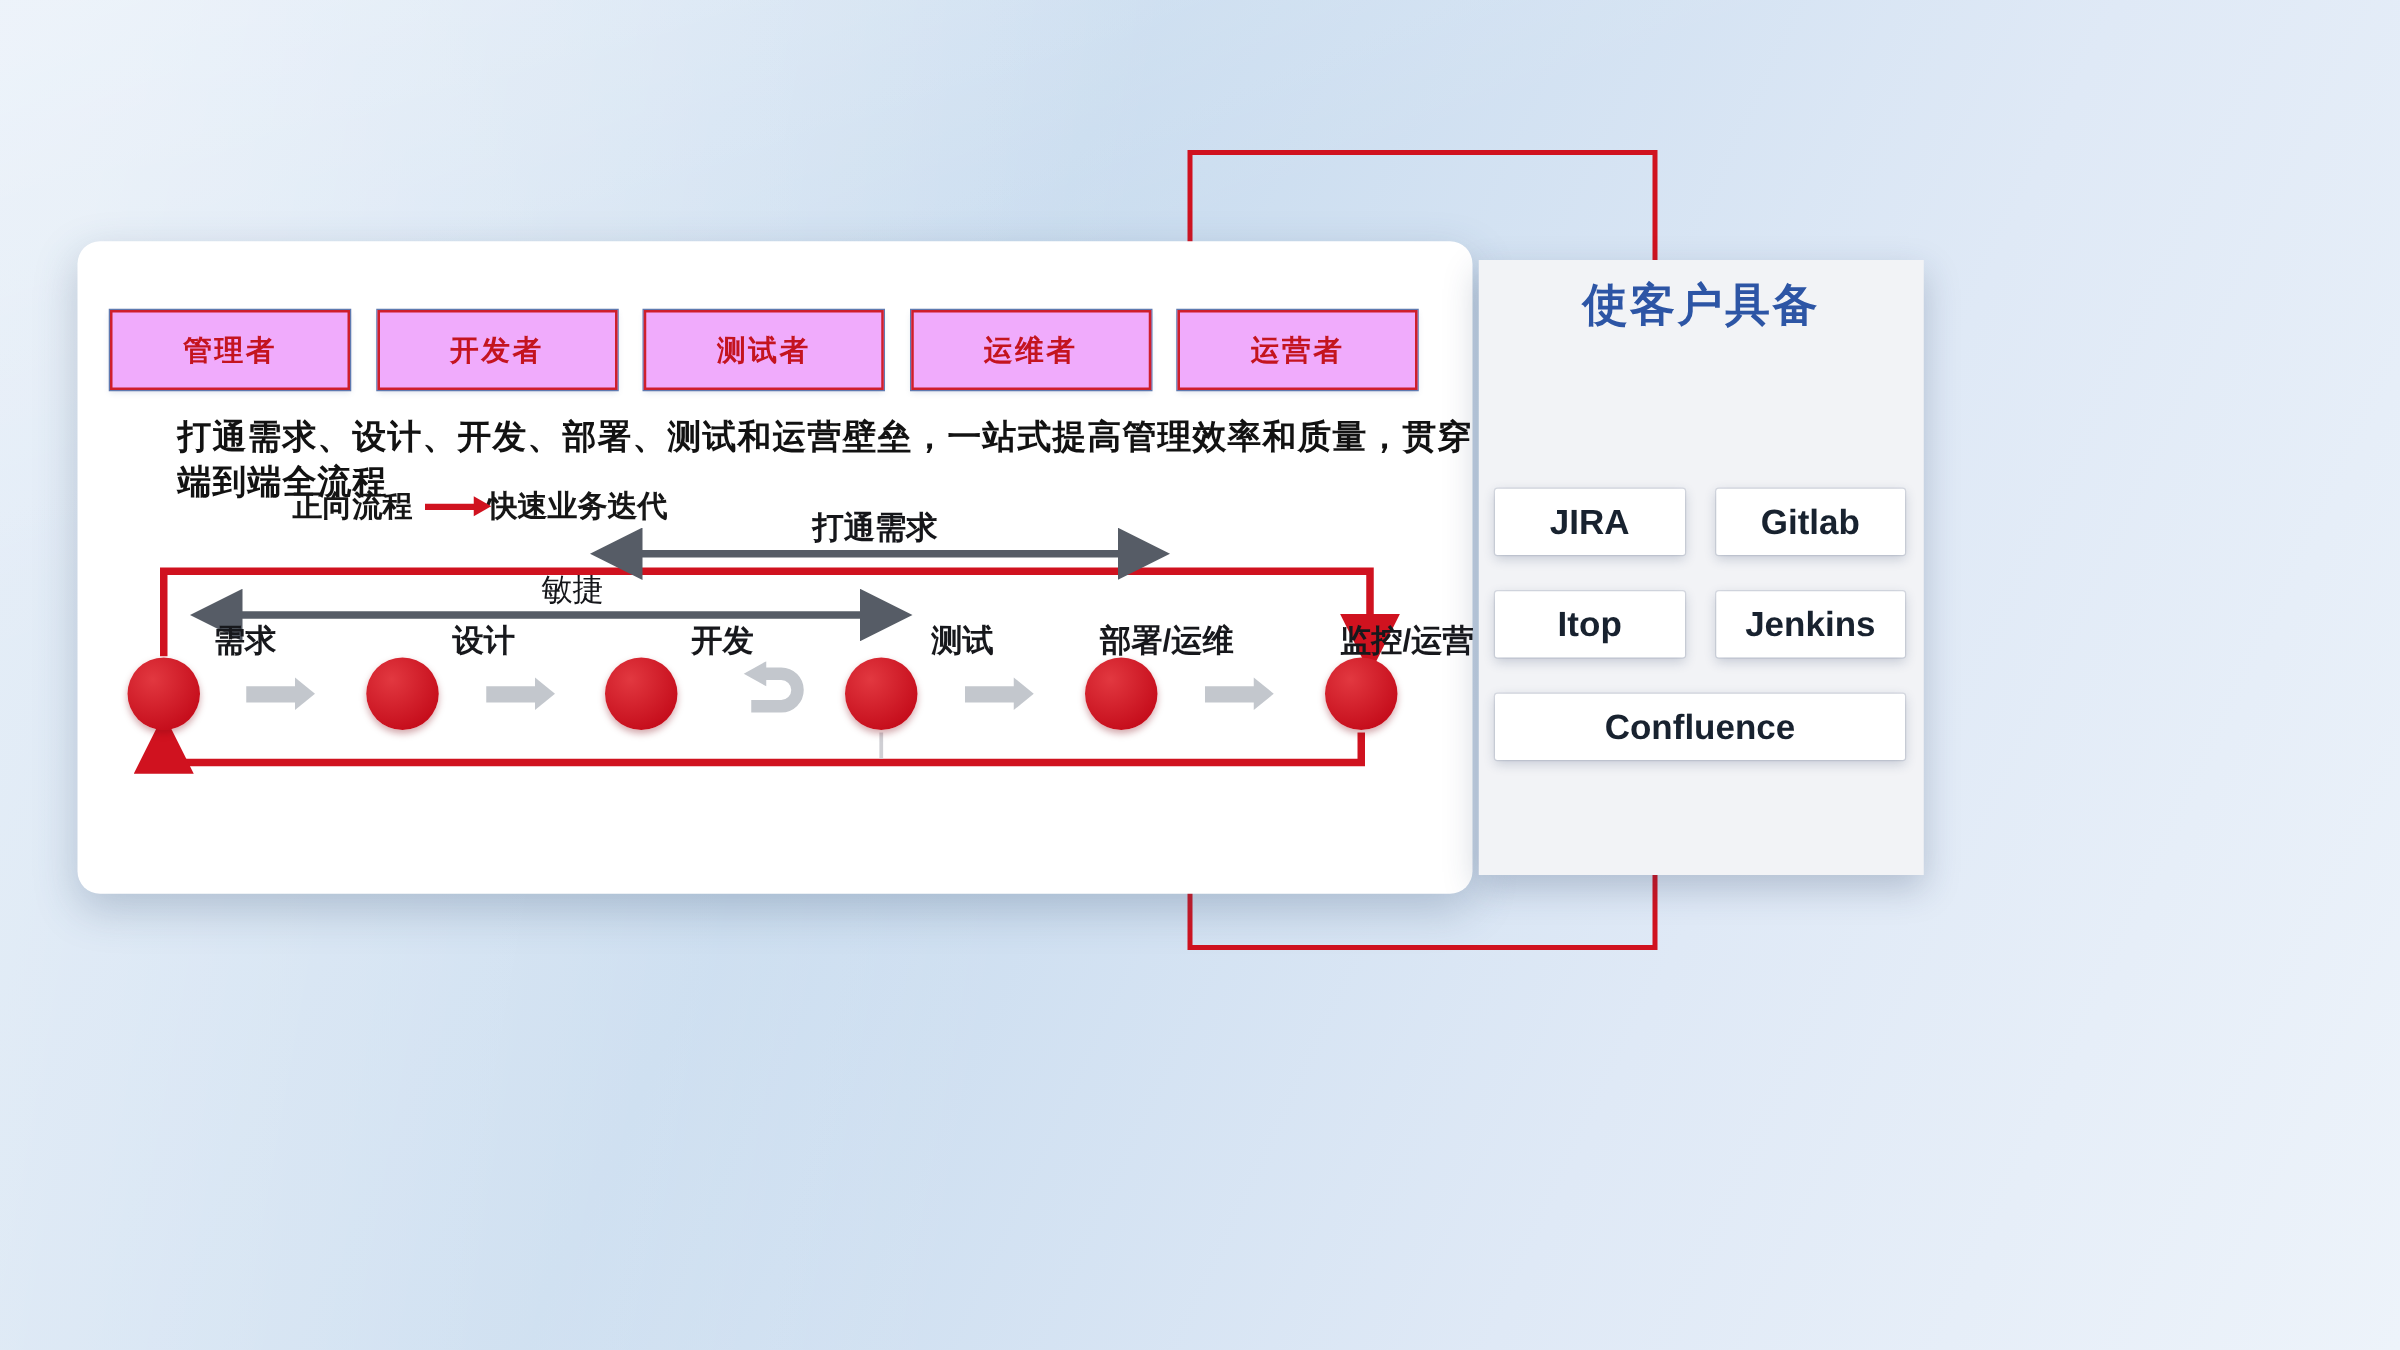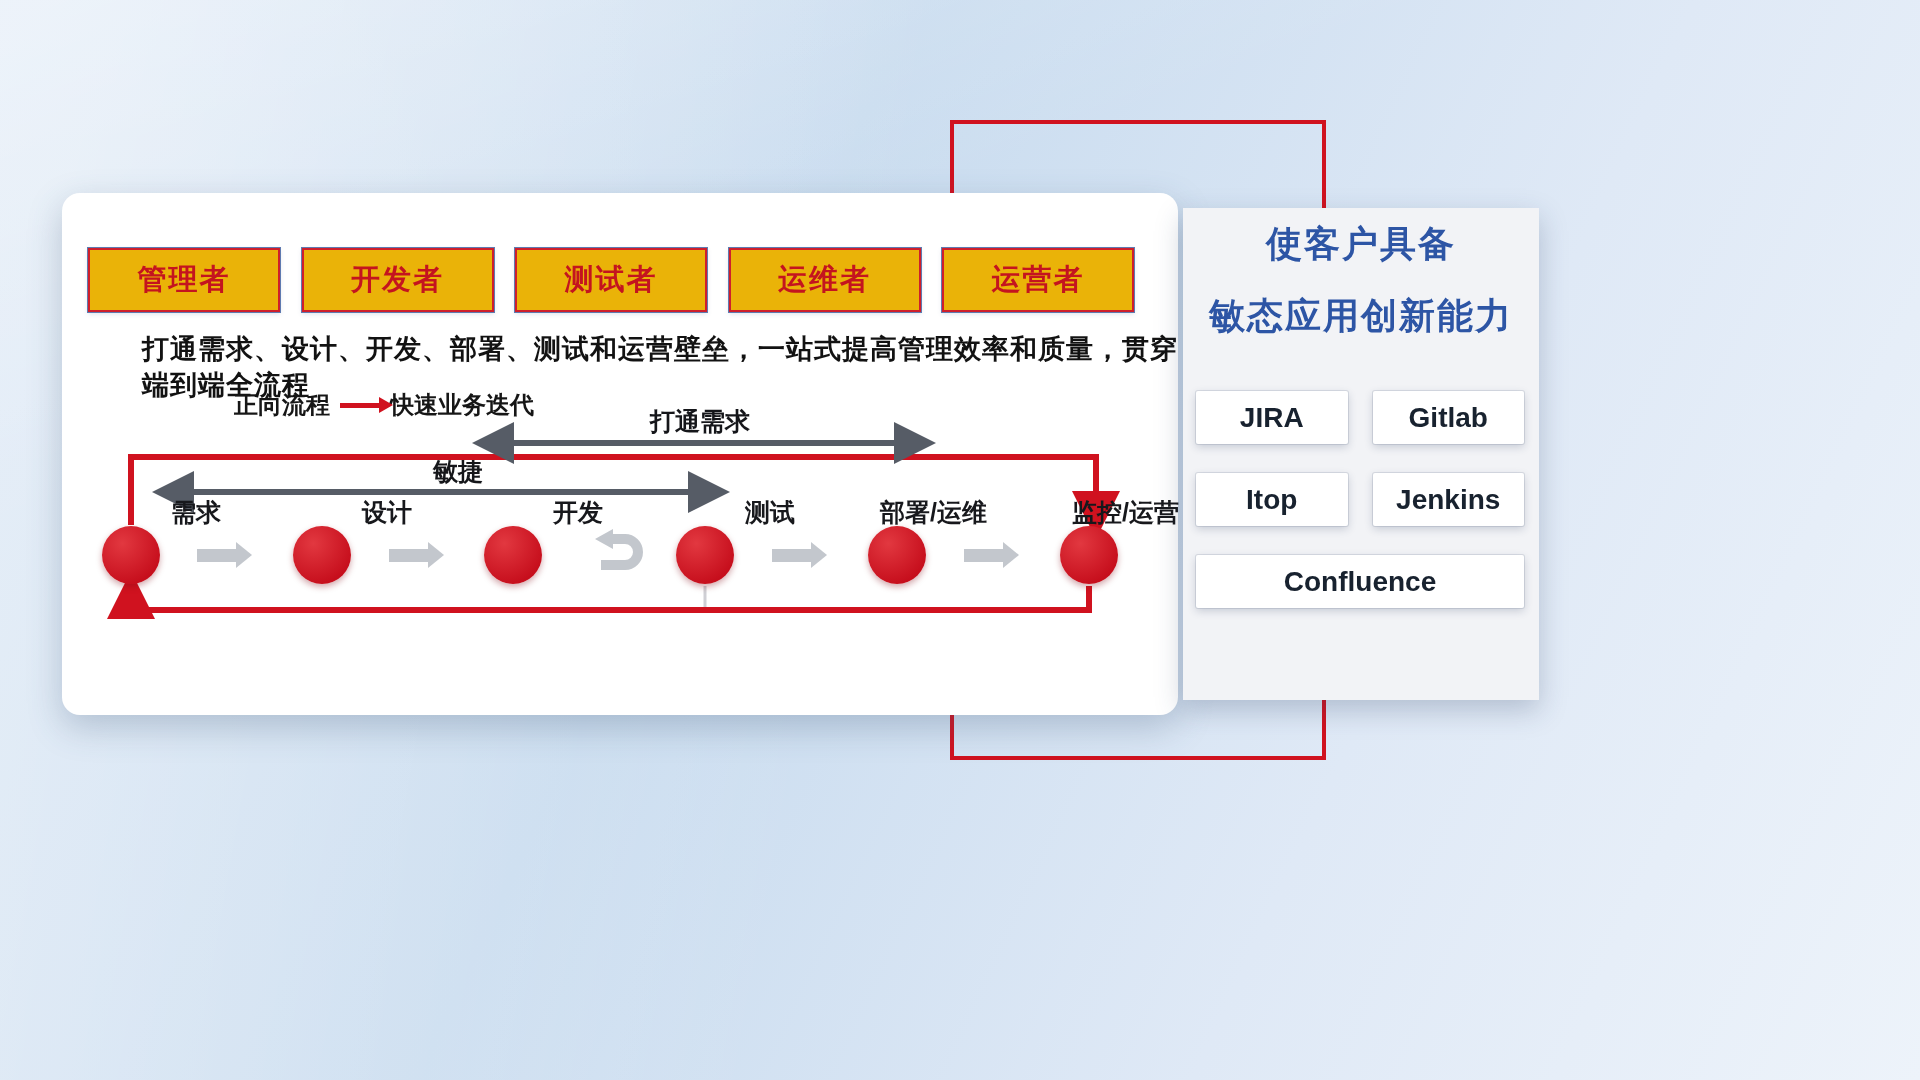--- a/index.html
+++ b/index.html
@@ -24,42 +24,42 @@
   .card{
     position:absolute; left:62px; top:193px; width:1116px; height:522px;
     background:#ffffff; border-radius:18px;
     box-shadow:0 12px 34px rgba(60,85,120,.28);
   }
 
   
   .roles{ position:absolute; left:26px; top:55px; width:1046px;
     display:flex; justify-content:space-between; }
   .role-box{
-    width:192px; height:64px; background:#eab308;
+    width:192px; height:64px; background:#f0abfc;
     border:2px solid #cf1f2b; box-shadow:0 0 0 1px #5f7ab0, 0 2px 5px rgba(80,100,140,.18);
     display:flex; align-items:center; justify-content:center;
-    font-size:29px; font-weight:700; color:#c4141f; letter-spacing:2px;
+    font-size:23px; font-weight:700; color:#c4141f; letter-spacing:2px;
   }
 
   .desc{
     position:absolute; left:46px; top:138px; width:1040px;
     font-size:27px; font-weight:700; color:#121212; letter-spacing:1px;margin-left:34px;
   }
 
   
   .legend-forward{ position:absolute; left:172px; top:196px;
     display:flex; align-items:center; gap:10px; font-size:24px; font-weight:700; color:#161616;}
   .arrow-right-red{ position:relative; width:40px; height:5px; background:#d0121f; display:inline-block;}
   .arrow-right-red::after{ content:""; position:absolute; right:-13px; top:-6px;
     border-left:14px solid #d0121f; border-top:8px solid transparent; border-bottom:8px solid transparent;}
 
   .label-cd{ position:absolute; left:638px; top:212px; transform:translateX(-50%);
     font-size:25px; font-weight:700; color:#15161a; }
   .label-agile{ position:absolute; left:396px; top:262px; transform:translateX(-50%);
-    font-size:25px; font-weight:700; color:#15161a; }
+    font-size:25px; font-weight:400; color:#15161a; }
 
   .flow-svg{ position:absolute; left:0; top:0; width:1116px; height:522px; pointer-events:none; }
 
   
   .node{ position:absolute; top:333px; width:58px; height:58px; margin-left:-29px;
     border-radius:50%;
     background:radial-gradient(circle at 35% 30%, #e23840 0%, #c60e1c 75%);
     box-shadow:0 3px 6px rgba(130,10,20,.35); }
   .node-label{ position:absolute; top:303px; width:180px; margin-left:-90px; text-align:right;
     font-size:25px; font-weight:700; color:#17181c; }
@@ -180,21 +180,20 @@
       <path d="M16 36 H40 A13 13 0 0 0 40 10 H26" fill="none" stroke="#c3c7cd" stroke-width="10"></path>
       <polygon points="28,0 28,20 10,10" fill="#c3c7cd"></polygon>
     </svg>
 
 
   </div>
 
   <div class="panel">
     <div class="panel-title">
       <div>使客户具备</div>
-      <div>敏态应用创新能力</div>
     </div>
     <div class="tools">
       <div class="tool">JIRA</div>
       <div class="tool">Gitlab</div>
       <div class="tool">Itop</div>
       <div class="tool">Jenkins</div>
       <div class="tool wide">Confluence</div>
     </div>
   </div>
 

